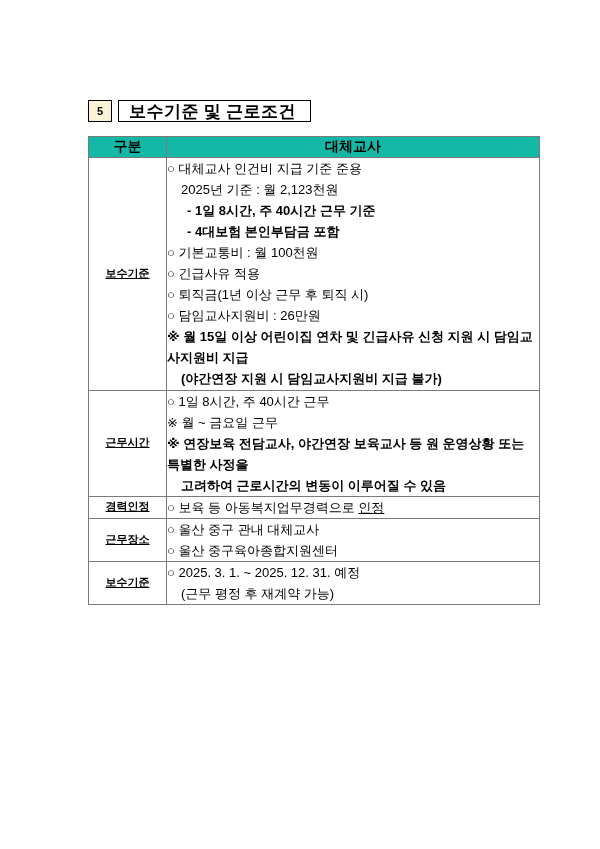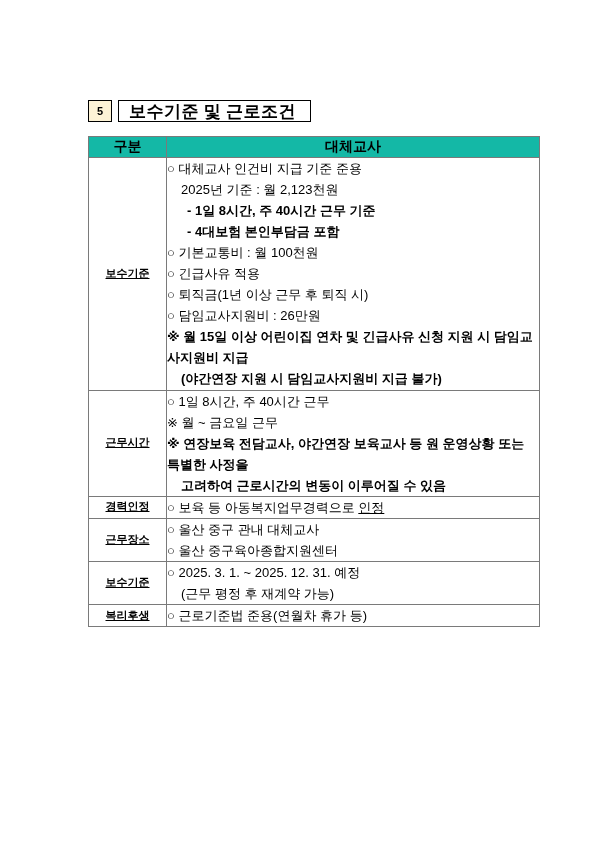--- a/index.html
+++ b/index.html
@@ -163,22 +163,16 @@
             <div class="row-line bullet">울산 중구육아종합지원센터</div>
           </td>
         </tr>
         <tr>
           <td class="label">보수기준</td>
           <td class="content">
             <div class="row-line bullet">2025. 3. 1. ~ 2025. 12. 31. 예정</div>
             <div class="row-line indent3">(근무 평정 후 재계약 가능)</div>
           </td>
         </tr>
-        <tr>
-          <td class="label">복리후생</td>
-          <td class="content">
-            <div class="row-line bullet">근로기준법 준용(연월차 휴가 등)</div>
-          </td>
-        </tr>
       </tbody>
   </table>
 
 </div>
 
 </body></html>

